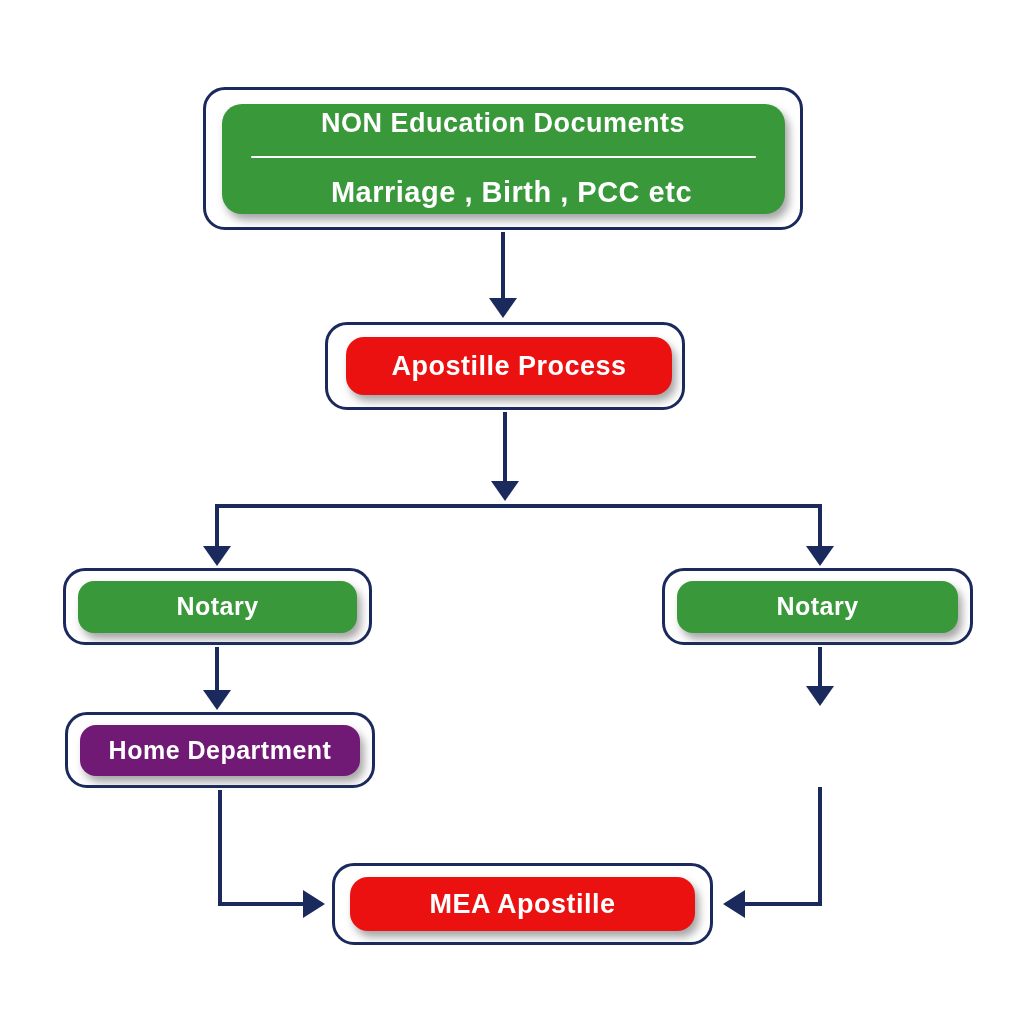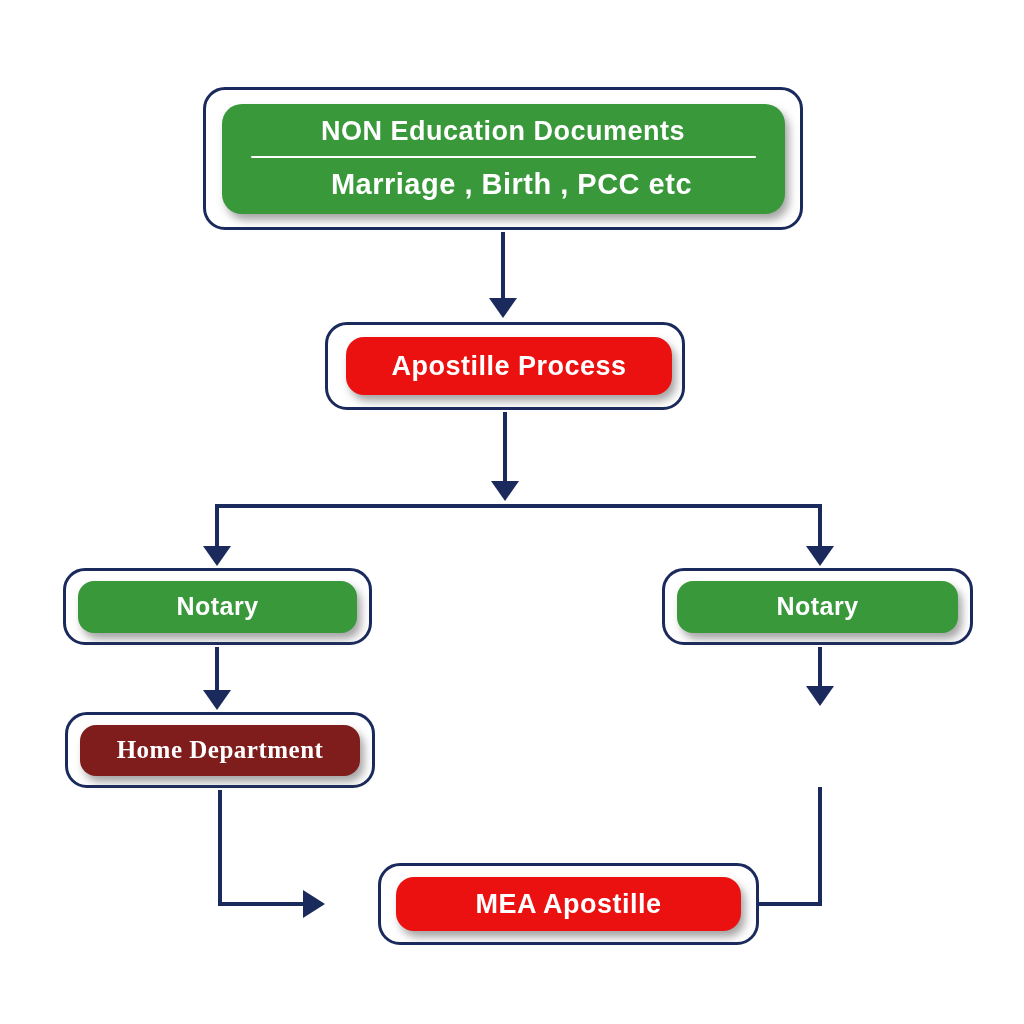--- a/index.html
+++ b/index.html
@@ -48,40 +48,40 @@
     color: var(--text);
     font-weight: bold;
     text-align: center;
     border-radius: 16px;
     box-shadow: 4px 6px 8px rgba(90,90,90,0.55);
     letter-spacing: 0.5px;
     box-sizing: border-box;
   }
   
   .n-top        { left: 203px; top:  87px; width: 600px; height: 143px; }
-  .n-top .node-inner { width: 563px; height: 110px; border-radius: 20px; }
+  .n-top .node-inner { width: 563px; height: 110px; border-radius: 20px; gap: 8px; }
   .n-top .line1 { font-size: 27px; }
   .n-top .line2 { font-size: 29px; margin-left: 17px; }
   .n-top .divider {
     width: 505px; height: 2px;
     background: #ffffff;
     margin: 9px 0 10px 0;
     border-radius: 1px;
   }
   .n-apostille  { left: 325px; top: 322px; width: 360px; height:  88px; padding-left: 8px; }
   .n-apostille .node-inner { width: 326px; height: 58px; font-size: 27px; border-radius: 18px; }
   .n-notary-l   { left:  63px; top: 568px; width: 309px; height:  77px; }
   .n-notary-l .node-inner { width: 279px; height: 52px; font-size: 25px; }
   .n-notary-r   { left: 662px; top: 568px; width: 311px; height:  77px; }
   .n-notary-r .node-inner { width: 281px; height: 52px; font-size: 25px; }
   .n-homedept   { left:  65px; top: 712px; width: 310px; height:  76px; }
   .n-homedept .node-inner { width: 280px; height: 51px; font-size: 25px; }
   .n-sdm        { left: 662px; top: 708px; width: 311px; height:  77px; }
   .n-sdm .node-inner { width: 281px; height: 52px; font-size: 25px; }
-  .n-mea        { left: 332px; top: 863px; width: 381px; height:  82px; margin-left: 46px; }
+  .n-mea        { left: 332px; top: 863px; width: 381px; height:  82px; }
   .n-mea .node-inner { width: 345px; height: 54px; font-size: 27px; border-radius: 18px; }
 </style>
 </head>
 <body>
 
 <div class="canvas">
 
   <svg class="connectors" viewBox="0 0 1024 1024" xmlns="http://www.w3.org/2000/svg">
 
     <g>
@@ -141,21 +141,21 @@
     </div>
   </div>
 
   <div class="node-outer n-notary-r">
     <div class="node-inner" style="background-color: rgb(56, 152, 58);">
       <span>Notary</span>
     </div>
   </div>
 
   <div class="node-outer n-homedept">
-    <div class="node-inner" style="background-color: #7f1d1d; font-family: Liberation Serif, serif;">
+    <div class="node-inner" style="background-color: #701a75;">
       <span>Home Department</span>
     </div>
   </div>
 
 
   <div class="node-outer n-mea">
     <div class="node-inner" style="background-color: rgb(235, 17, 17);">
       <span>MEA Apostille</span>
     </div>
   </div>

